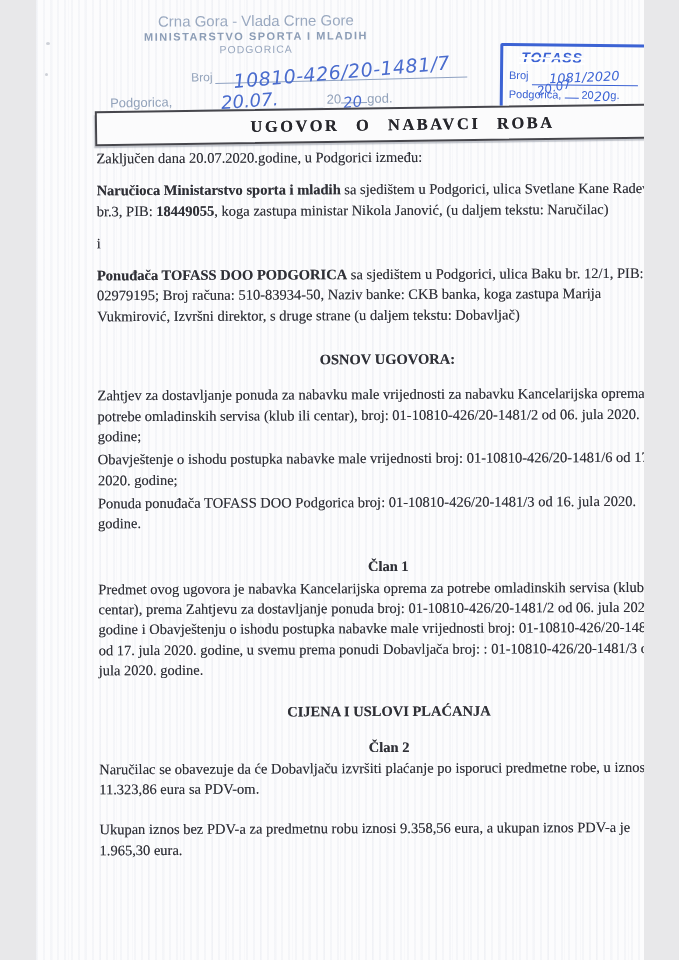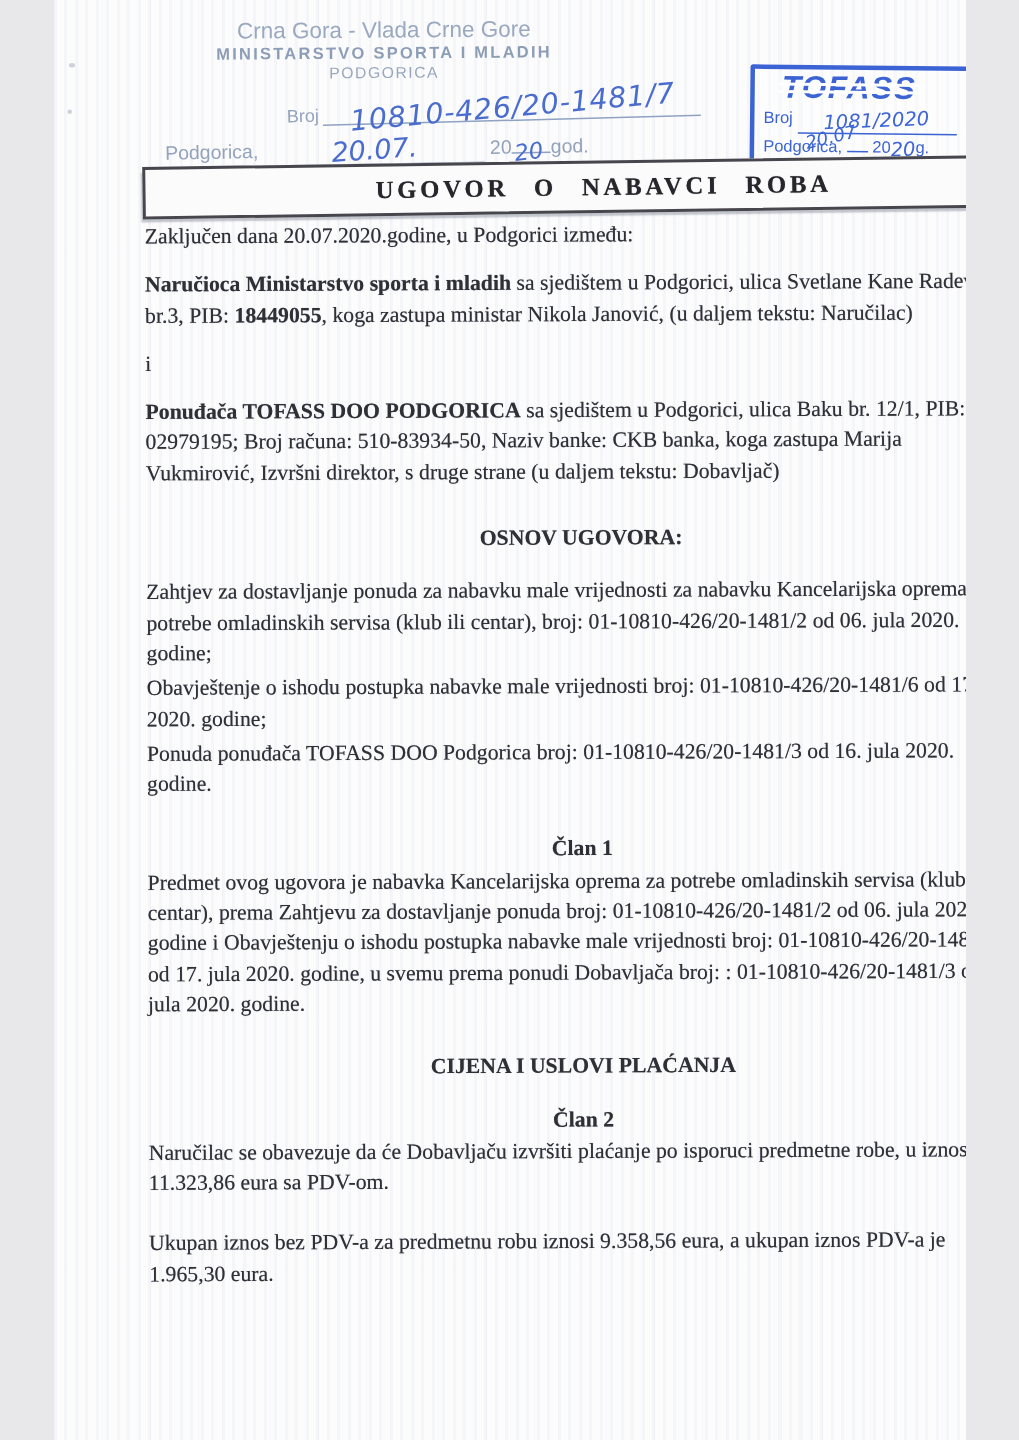--- a/index.html
+++ b/index.html
@@ -26,21 +26,21 @@
   .date-row{position:absolute;left:74px;top:88px;font-size:13px;transform:rotate(-1deg);white-space:nowrap;}
   .date-line{display:inline-block;width:148px;border-bottom:1.5px solid #8fa2c2;text-align:center;}
   .hw-date{display:inline-block;font-size:18px;transform:rotate(-3deg);position:relative;top:2px;}
   .yr-line{display:inline-block;width:26px;border-bottom:1.5px solid #8fa2c2;text-align:center;position:relative;}
   .hw-yr{position:absolute;left:2px;top:-9px;font-size:15px;transform:rotate(-6deg);}
   
   .stamp{position:absolute;left:464px;top:44px;width:198px;height:58px;border:3px solid #3c63d4;
     border-radius:2px;background:rgba(255,255,255,0.3);transform:rotate(0.6deg);
     font-family:"Liberation Sans", sans-serif;color:#3c63d4;padding:2px 6px;}
   .stamp-logo{position:relative;display:inline-block;font-weight:bold;font-style:italic;
-    font-size:21px;letter-spacing:1px;color:#3c63d4;margin-left:12px;line-height:1;}
+    font-size:14px;letter-spacing:1px;color:#3c63d4;margin-left:12px;line-height:1;}
   .stamp-logo::before{content:"";position:absolute;left:-2px;right:-2px;top:7px;height:1.8px;background:#fff;}
   .stamp-logo::after{content:"";position:absolute;left:-2px;right:-2px;top:12px;height:1.5px;background:#fff;}
   .stamp-row{font-size:11px;line-height:17px;white-space:nowrap;position:relative;}
   .st-line{display:inline-block;width:106px;border-bottom:1.2px solid #3c63d4;text-align:center;}
   .st-hw{display:inline-block;font-size:13px;transform:rotate(-3deg);position:relative;top:2px;color:#3f66d6;}
   .st-line-sm{display:inline-block;width:14px;border-bottom:1.2px solid #3c63d4;}
   .st-hw-ov{position:absolute;left:28px;top:-6px;font-size:12px;transform:rotate(-14deg);color:#3f66d6;}
   .shoe{position:absolute;right:-2px;top:2px;}
   
   .title-box{position:absolute;left:59px;top:107px;width:611px;height:31px;border:2px solid #46464c;

